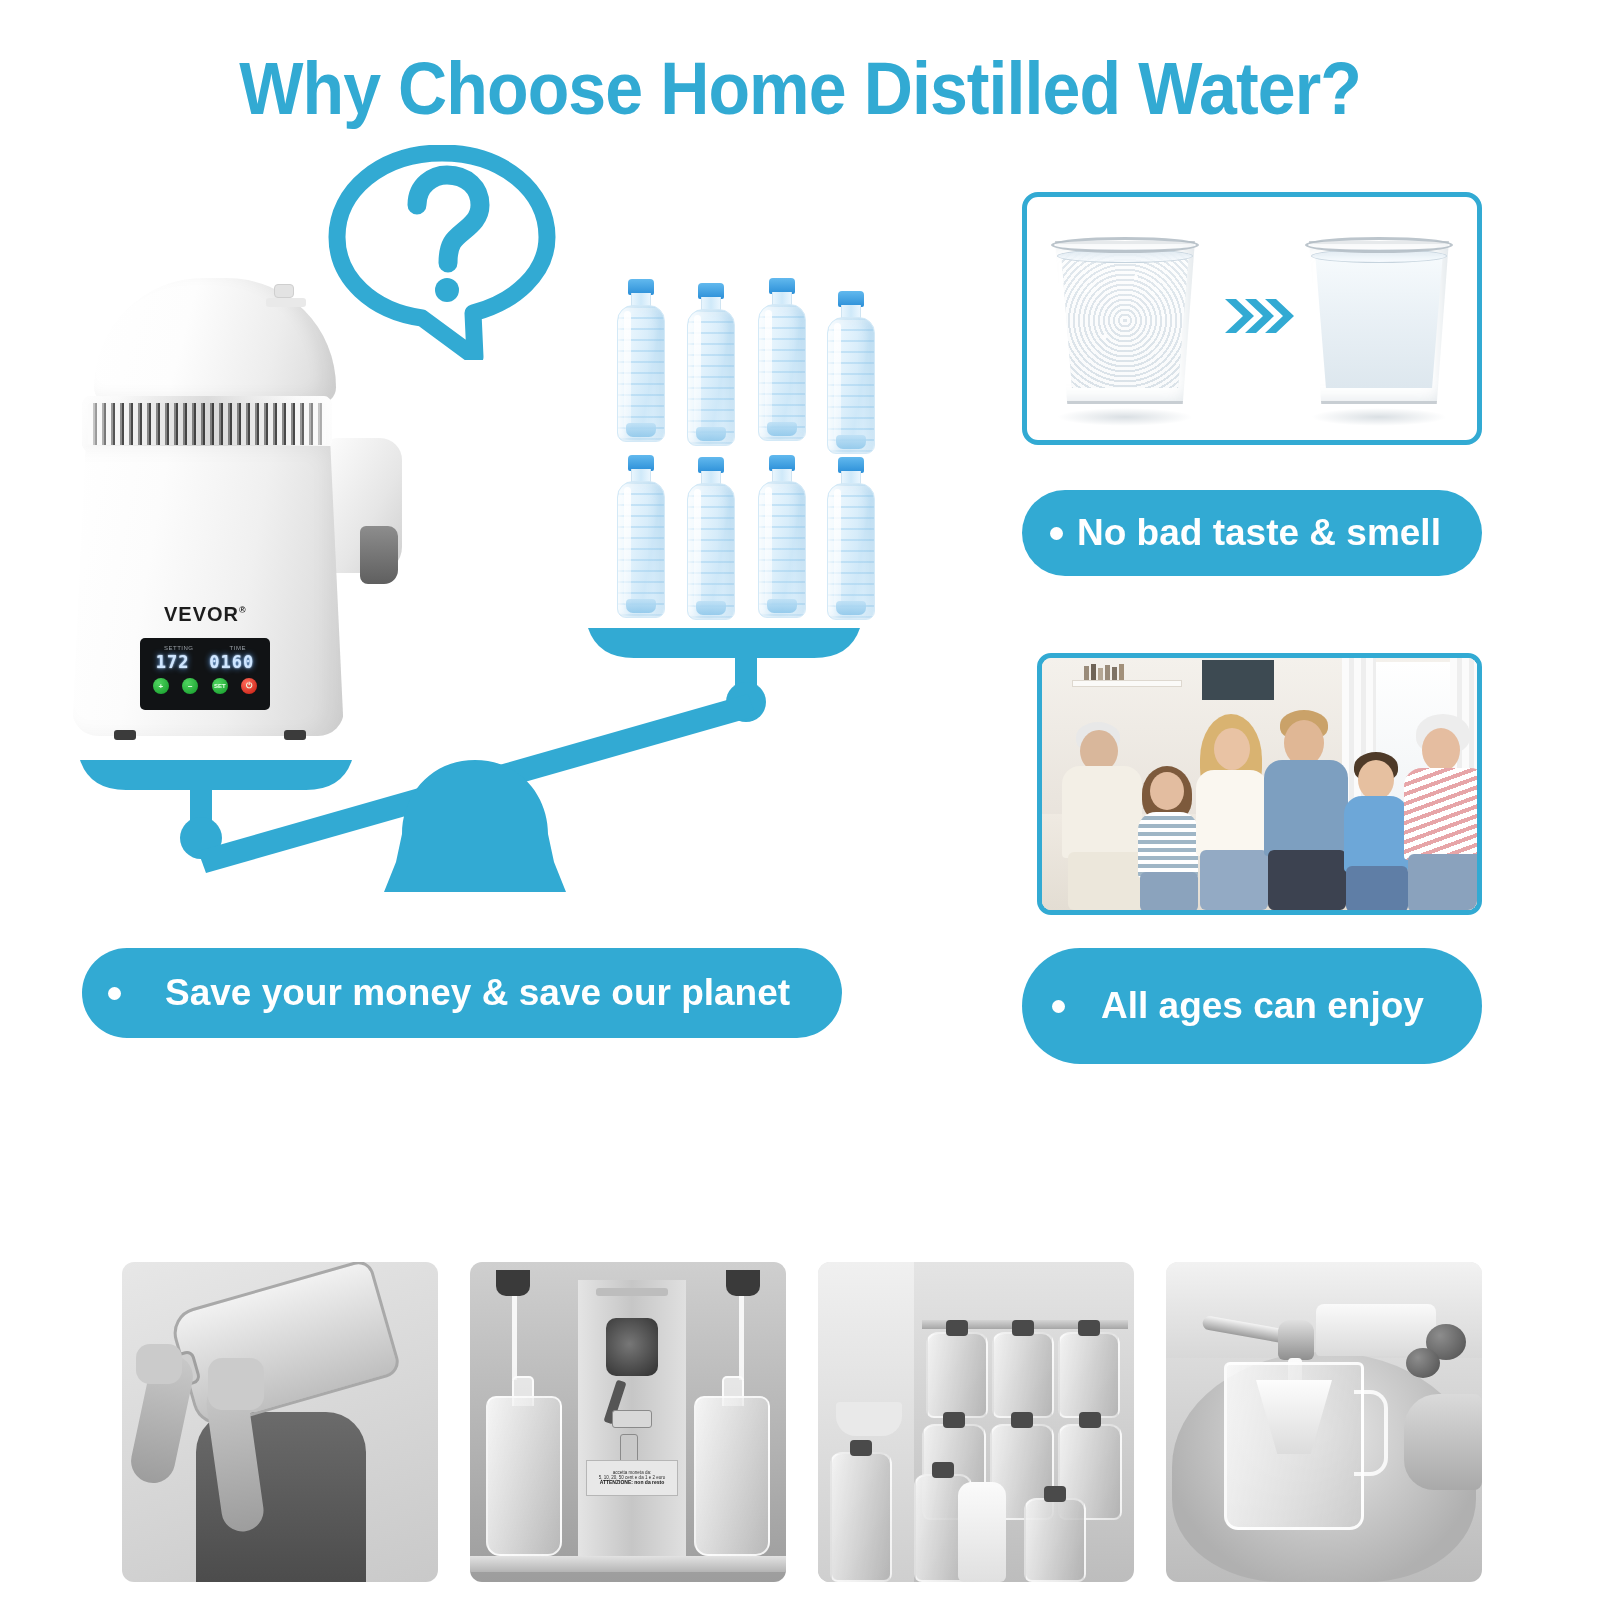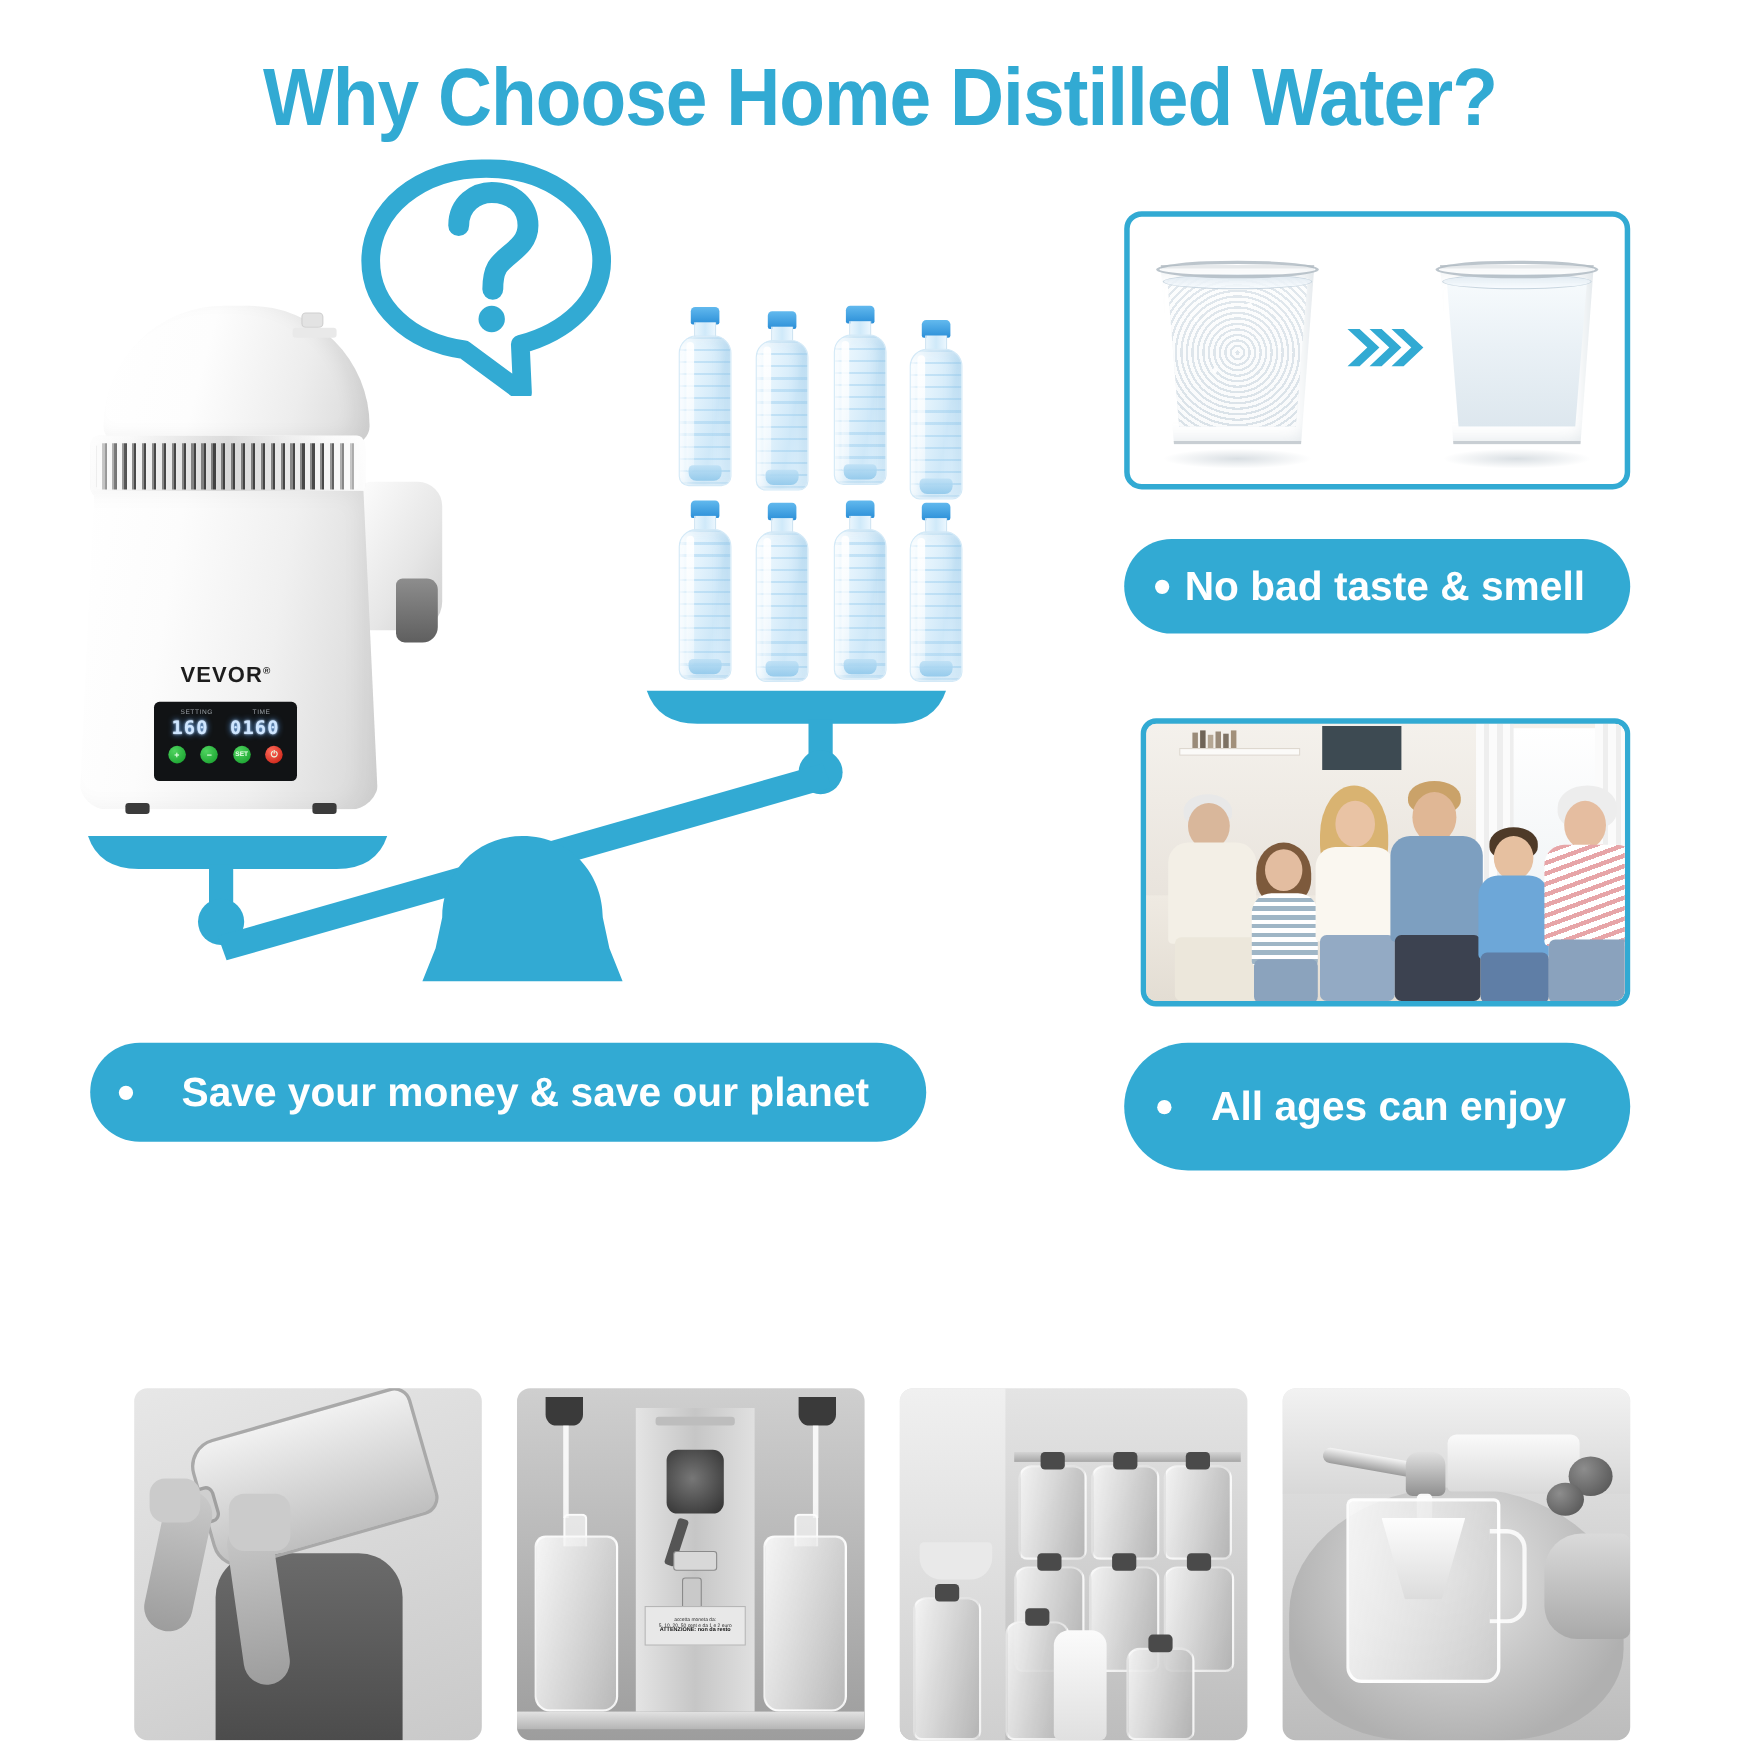--- a/index.html
+++ b/index.html
@@ -476,21 +476,21 @@
     <div class="d-foot r"></div>
 
     <div class="d-brand"><span>VEVOR</span><sup>®</sup></div>
 
     <div class="d-panel">
       <div class="d-panel-labels">
         <span>SETTING</span>
         <span>TIME</span>
       </div>
       <div class="d-panel-digits">
-        <span>160</span>
+        <span>172</span>
         <span>0160</span>
       </div>
       <div class="d-panel-btns">
         <span class="pbtn green">+</span>
         <span class="pbtn green">−</span>
         <span class="pbtn green set">SET</span>
         <span class="pbtn red">⏻</span>
       </div>
     </div>
   </div>

